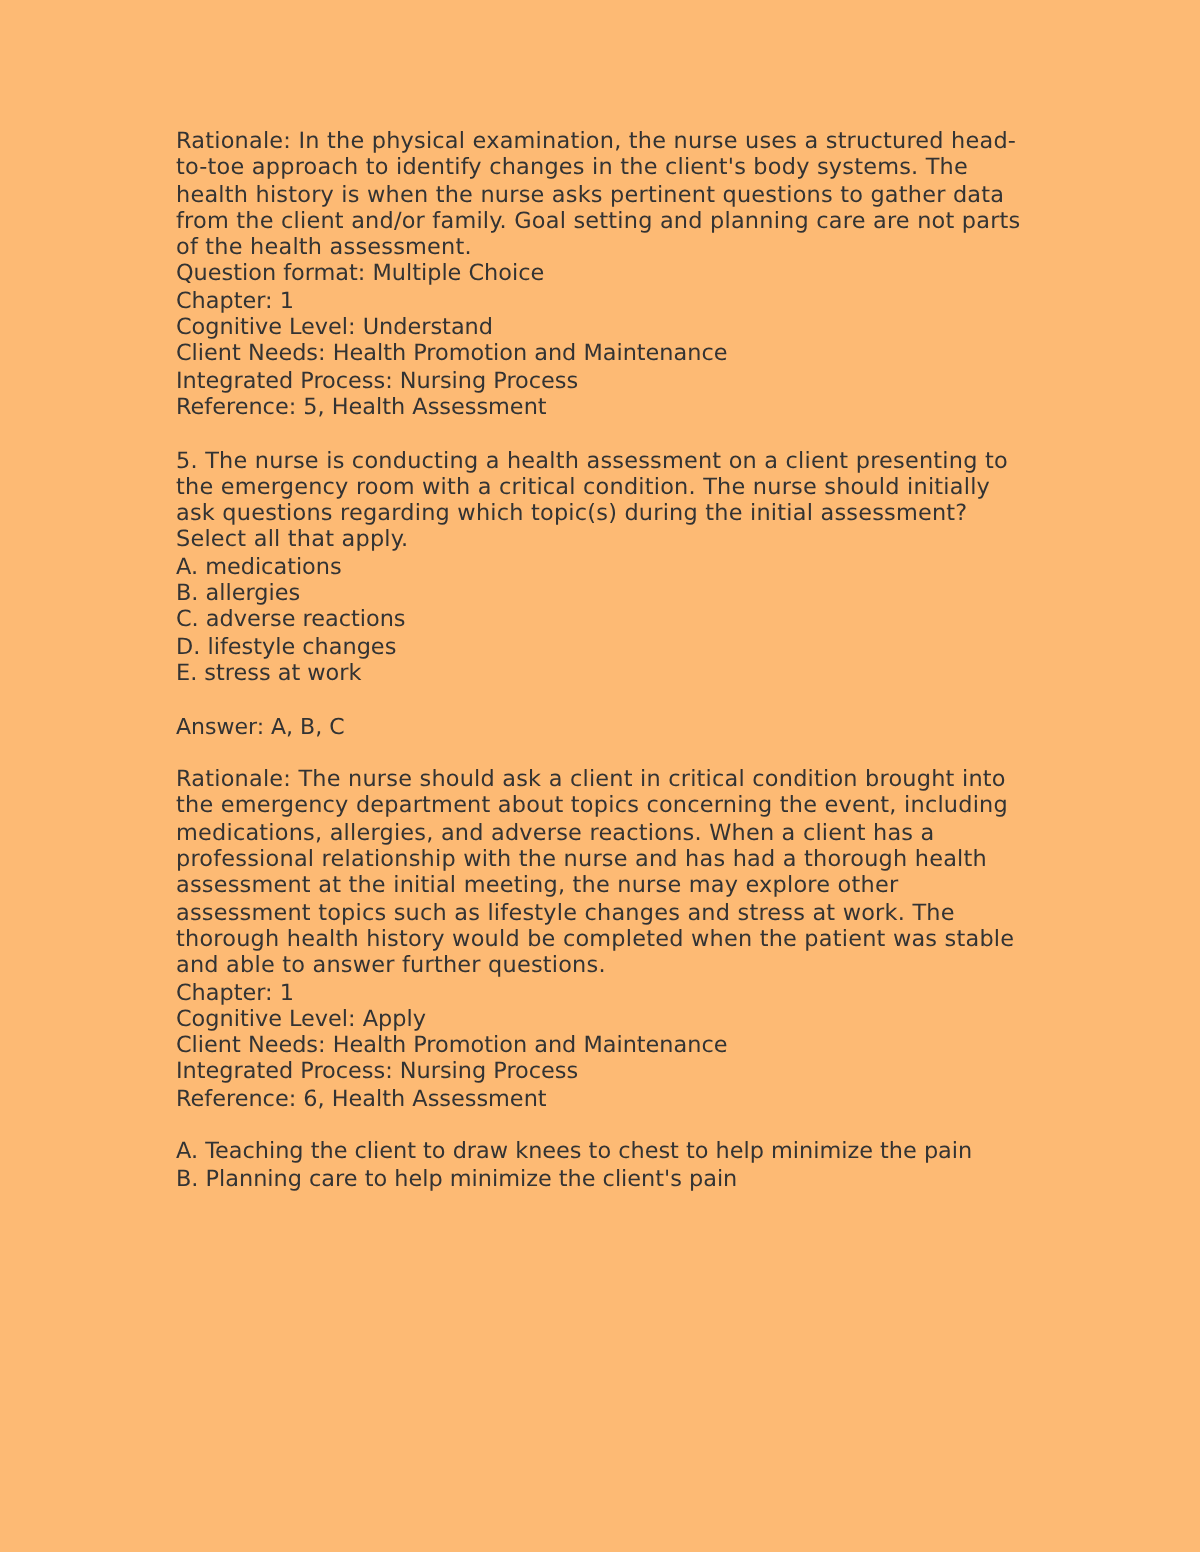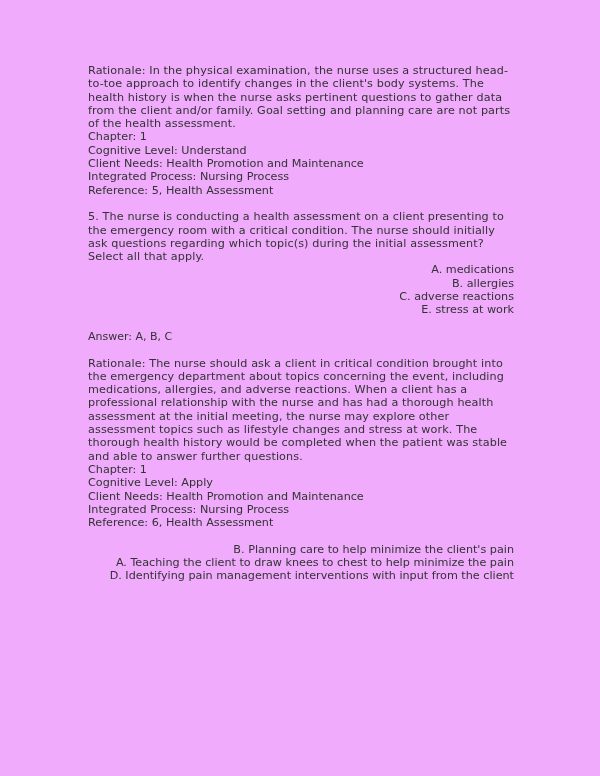--- a/index.html
+++ b/index.html
@@ -12,21 +12,21 @@
     width: 600px;
     height: 776px;
     overflow: hidden;
     font-family: "DejaVu Sans", sans-serif;
     color: #333333;
   }
   #page {
     position: relative;
     width: 600px;
     height: 776px;
-    background: #f0abfc;
+    background: #fdba74;
     box-sizing: border-box;
     padding: 64px 86px 0 88px;
   }
   .doc-body {
     width: 426px;
   }
   .block {
     margin: 0 0 13.3px 0;
   }
   .block:last-child {
@@ -67,46 +67,47 @@
     padding: 0;
     list-style: none;
   }
   .choice-list li {
     margin: 0;
     padding: 0;
     font-size: 11.2px;
     line-height: 13.3px;
     color: #333333;
     white-space: pre-wrap;
-    text-align: right;
   }
 </style>
 </head>
 <body>
 
 <div id="page">
   <div class="doc-body">
 
     <div class="block">
       <p class="para">Rationale: In the physical examination, the nurse uses a structured head-to-toe approach to identify changes in the client's body systems. The health history is when the nurse asks pertinent questions to gather data from the client and/or family. Goal setting and planning care are not parts of the health assessment.</p>
       <ul class="meta-list">
+        <li>Question format: Multiple Choice</li>
         <li>Chapter: 1</li>
         <li>Cognitive Level: Understand</li>
         <li>Client Needs: Health Promotion and Maintenance</li>
         <li>Integrated Process: Nursing Process</li>
         <li>Reference: 5, Health Assessment</li>
       </ul>
     </div>
 
     <div class="block">
       <p class="para">5. The nurse is conducting a health assessment on a client presenting to the emergency room with a critical condition. The nurse should initially ask questions regarding which topic(s) during the initial assessment? Select all that apply.</p>
       <ul class="choice-list">
         <li>A. medications</li>
         <li>B. allergies</li>
         <li>C. adverse reactions</li>
+        <li>D. lifestyle changes</li>
         <li>E. stress at work</li>
       </ul>
     </div>
 
     <div class="block">
       <p class="line">Answer: A, B, C</p>
     </div>
 
     <div class="block">
       <p class="para">Rationale: The nurse should ask a client in critical condition brought into the emergency department about topics concerning the event, including medications, allergies, and adverse reactions. When a client has a professional relationship with the nurse and has had a thorough health assessment at the initial meeting, the nurse may explore other assessment topics such as lifestyle changes and stress at work. The thorough health history would be completed when the patient was stable and able to answer further questions.</p>
@@ -114,21 +115,20 @@
         <li>Chapter: 1</li>
         <li>Cognitive Level: Apply</li>
         <li>Client Needs: Health Promotion and Maintenance</li>
         <li>Integrated Process: Nursing Process</li>
         <li>Reference: 6, Health Assessment</li>
       </ul>
     </div>
 
     <div class="block">
       <ul class="choice-list">
+        <li>A. Teaching the client to draw knees to chest to help minimize the pain</li>
         <li>B. Planning care to help minimize the client's pain</li>
-        <li>A. Teaching the client to draw knees to chest to help minimize the pain</li>
-        <li>D. Identifying pain management interventions with input from the client</li>
       </ul>
     </div>
 
 
   </div>
 </div>
 
 </body></html>

